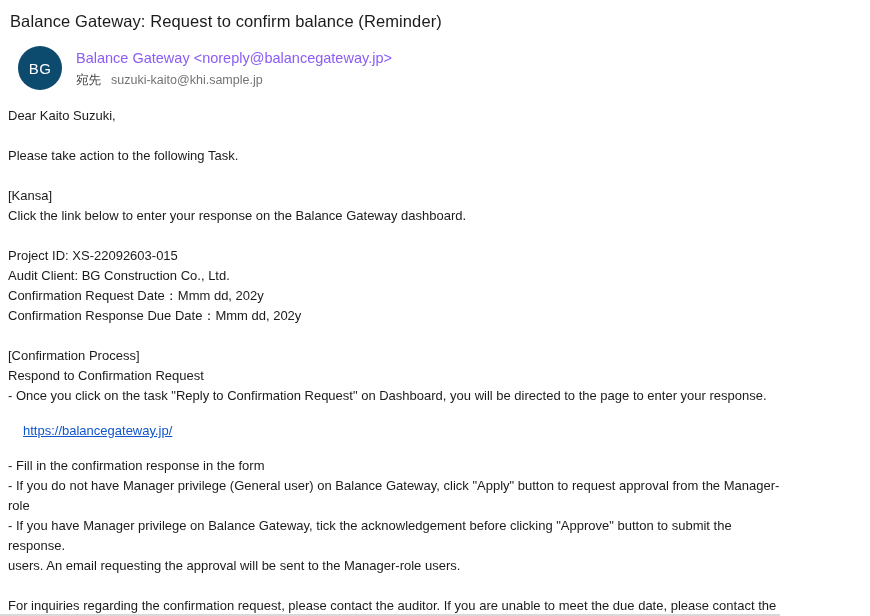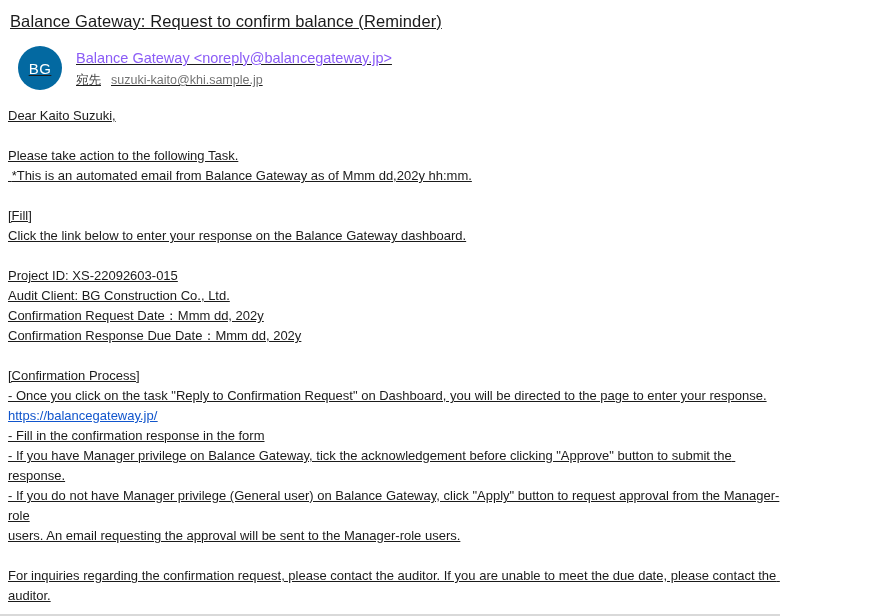--- a/index.html
+++ b/index.html
@@ -14,39 +14,38 @@
     color: #1b1b1b;
     overflow: hidden;
     position: relative;
   }
   .email-root {
     width: 780px;
     height: 616px;
     box-sizing: border-box;
     padding: 0;
     position: relative;
-    text-decoration: underline;
   }
   .subject-line {
     font-size: 16.5px;
     color: #1b1b1b;
     padding: 10px 0 0 10px;
     line-height: 22px;
     letter-spacing: 0.1px;
   }
   .sender-block {
     display: flex;
     align-items: flex-start;
     padding: 14px 0 0 18px;
   }
   .avatar {
     width: 44px;
     height: 44px;
     border-radius: 50%;
-    background: #0369a1;
+    background: #0c4a6e;
     color: #ffffff;
     font-size: 15px;
     display: flex;
     align-items: center;
     justify-content: center;
     flex: 0 0 auto;
     letter-spacing: 0.5px;
   }
   .sender-text {
     padding-left: 14px;
@@ -82,21 +81,21 @@
     white-space: pre-wrap;
   }
   .spacer {
     height: 20px;
   }
   a.link {
     color: #1155cc;
     text-decoration: underline;
   }
   .inline-wrap {
-    margin: 0;
+    margin: 15px;
     font-size: 13px;
     line-height: 20px;
   }
   .bottom-rule {
     position: absolute;
     left: 0;
     right: 0;
     bottom: 0;
     height: 2px;
     background: #d9d9d9;
@@ -117,38 +116,38 @@
         <span class="recipient-label">宛先</span>
         <span class="recipient-value">suzuki-kaito@khi.sample.jp</span>
       </div>
     </div>
   </div>
 
   <div class="body-block">
     <p class="para">Dear Kaito Suzuki,</p>
     <div class="spacer"></div>
     <p class="para">Please take action to the following Task.</p>
-    <p class="para"> *This is an automated email from Balance Gateway as of Mmm dd,202y hh:mm.</p>
     <div class="spacer"></div>
-    <p class="para">[Fill]</p>
+    <p class="para">[Kansa]</p>
     <p class="para">Click the link below to enter your response on the Balance Gateway dashboard.</p>
     <div class="spacer"></div>
     <p class="para">Project ID: XS-22092603-015</p>
     <p class="para">Audit Client: BG Construction Co., Ltd.</p>
     <p class="para">Confirmation Request Date：Mmm dd, 202y</p>
     <p class="para">Confirmation Response Due Date：Mmm dd, 202y</p>
     <div class="spacer"></div>
     <p class="para">[Confirmation Process]</p>
+    <p class="para">Respond to Confirmation Request</p>
     <p class="para">- Once you click on the task "Reply to Confirmation Request" on Dashboard, you will be directed to the page to enter your response.</p>
     <p class="inline-wrap">
       <a class="link" href="#">https://balancegateway.jp/</a>
     </p>
     <p class="para">- Fill in the confirmation response in the form</p>
+    <p class="para">- If you do not have Manager privilege (General user) on Balance Gateway, click "Apply" button to request approval from the Manager-role</p>
     <p class="para">- If you have Manager privilege on Balance Gateway, tick the acknowledgement before clicking "Approve" button to submit the response.</p>
-    <p class="para">- If you do not have Manager privilege (General user) on Balance Gateway, click "Apply" button to request approval from the Manager-role</p>
     <p class="para">users. An email requesting the approval will be sent to the Manager-role users.</p>
     <div class="spacer"></div>
     <p class="para">For inquiries regarding the confirmation request, please contact the auditor. If you are unable to meet the due date, please contact the auditor.</p>
     <div class="spacer"></div>
     <p class="para">For technical inquiries, please contact Audit Confirmation Center.</p>
   </div>
 
   <div class="bottom-rule"></div>
 </div>
 

